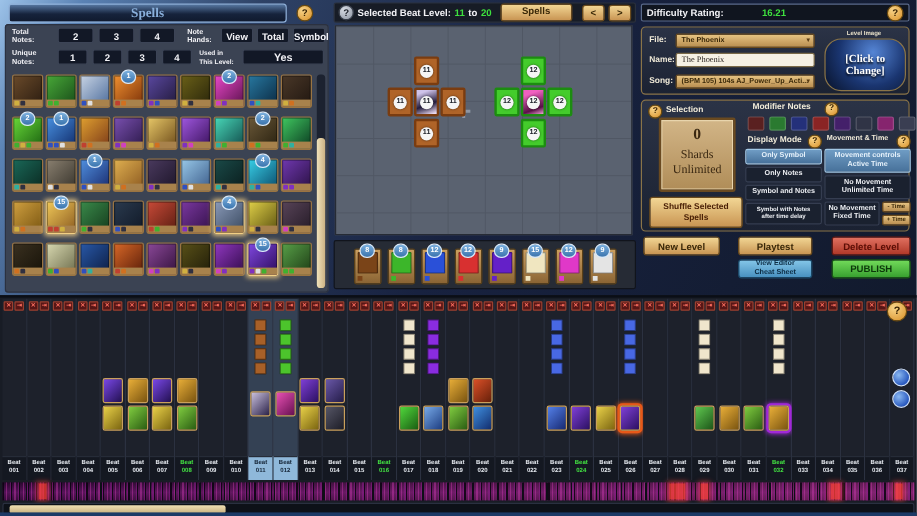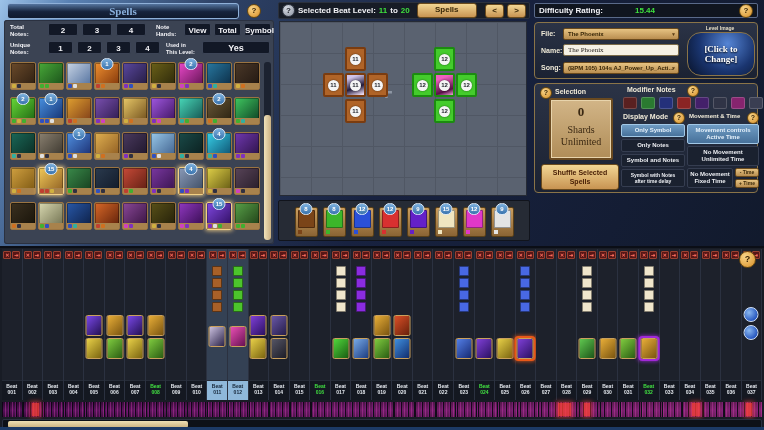--- a/index.html
+++ b/index.html
@@ -560,21 +560,21 @@
           <div class="pal-fill" style="background: rgb(228, 228, 228);"></div>
           <div class="count-badge">9</div>
           <div class="pal-mini" style="background: rgb(228, 228, 228);"></div>
         </div>
       </div>
   </section>
 
   <section id="props">
     <div class="diff-bar">
       <span class="diff-label">Difficulty Rating:</span>
-      <span class="diff-value">15.44</span>
+      <span class="diff-value">16.21</span>
       <div class="help-circle">?</div>
     </div>
 
     <div class="box" id="info-box">
       <span class="info-label" style="left:6px;top:7px">File:</span>
       <div class="dropdown" style="top:5px">
         <span>The Phoenix</span>
         <span class="dd-arrow">▼</span>
       </div>
       <span class="info-label" style="left:6px;top:24px">Name:</span>
@@ -633,20 +633,28 @@
             <div class="opt-btn">No Movement
 Fixed Time</div>
             <div class="time-col">
               <div class="time-btn">- Time</div>
               <div class="time-btn">+ Time</div>
             </div>
           </div>
         </div>
     </div>
 
+    <div id="actions">
+      <div class="act-btn btn-tan" style="left:2px;top:0;width:64px">New Level</div>
+      <div class="act-btn btn-tan" style="left:81px;top:0;width:62px">Playtest</div>
+      <div class="act-btn btn-red" style="left:159px;top:0;width:66px">Delete Level</div>
+      <div class="act-btn btn-blue" style="left:81px;top:19px;width:62px">View Editor
+Cheat Sheet</div>
+      <div class="act-btn btn-green" style="left:159px;top:19px;width:66px">PUBLISH</div>
+    </div>
   </section>
 
   <section id="timeline">
     <div id="tl-cols">
         <div class="tl-col">
           <div class="tl-btns">
             <div class="tl-x">✕</div>
             <div class="tl-skip">⇥</div>
           </div>
           <div class="tl-label">

